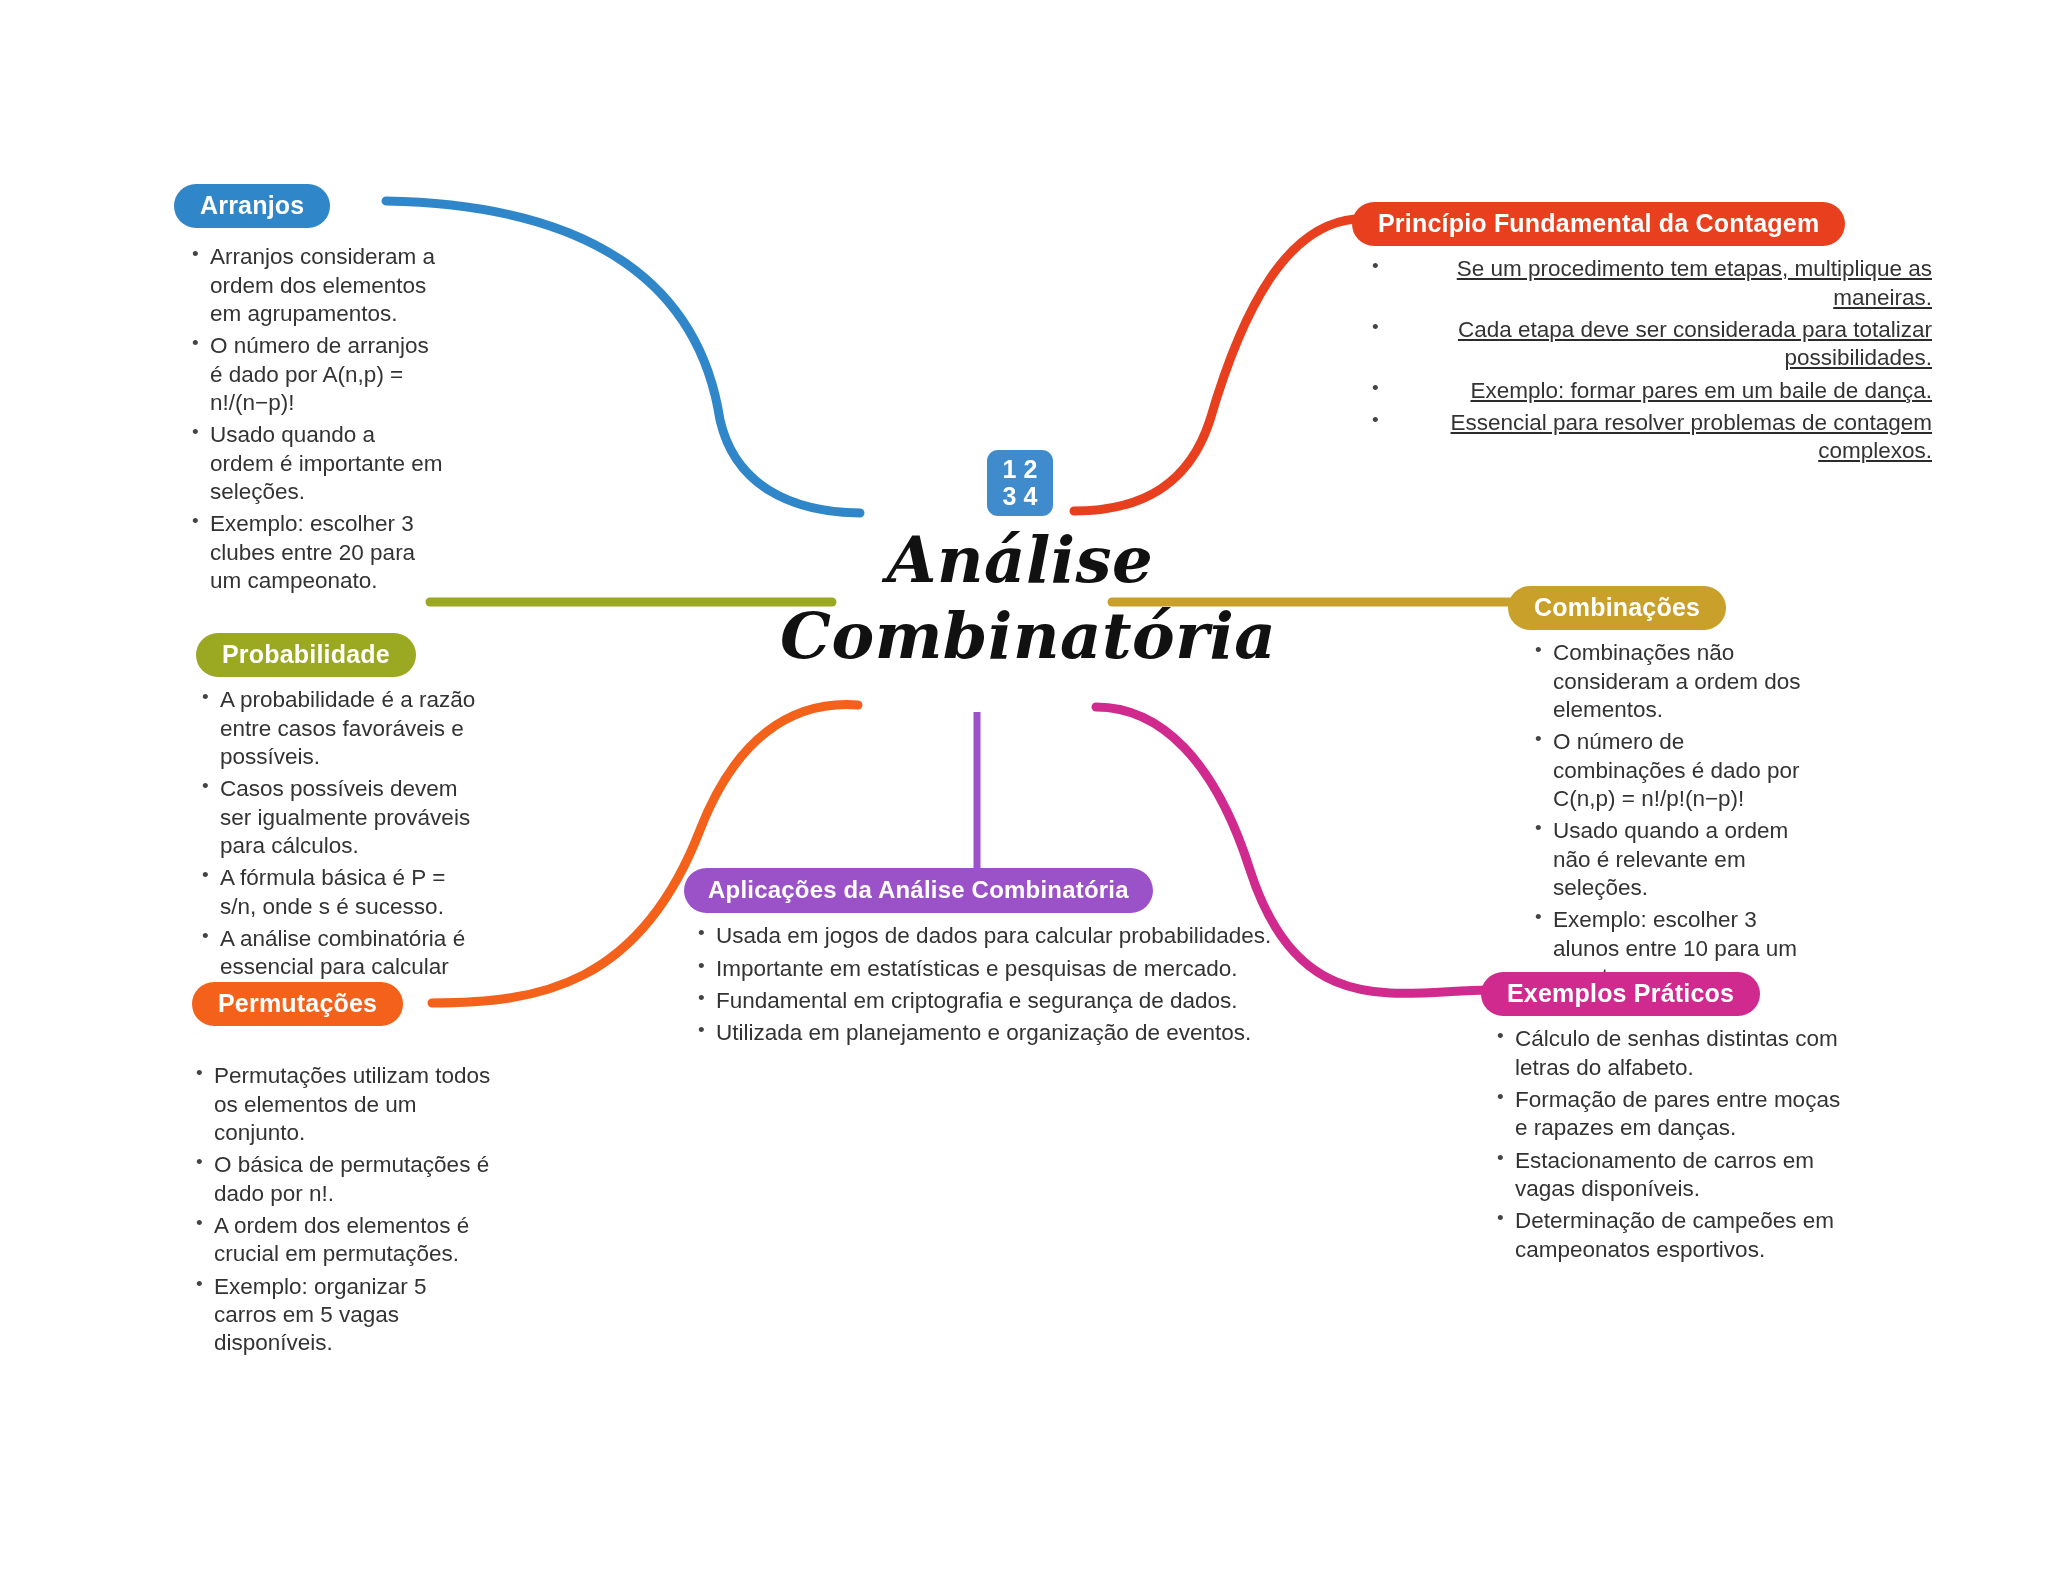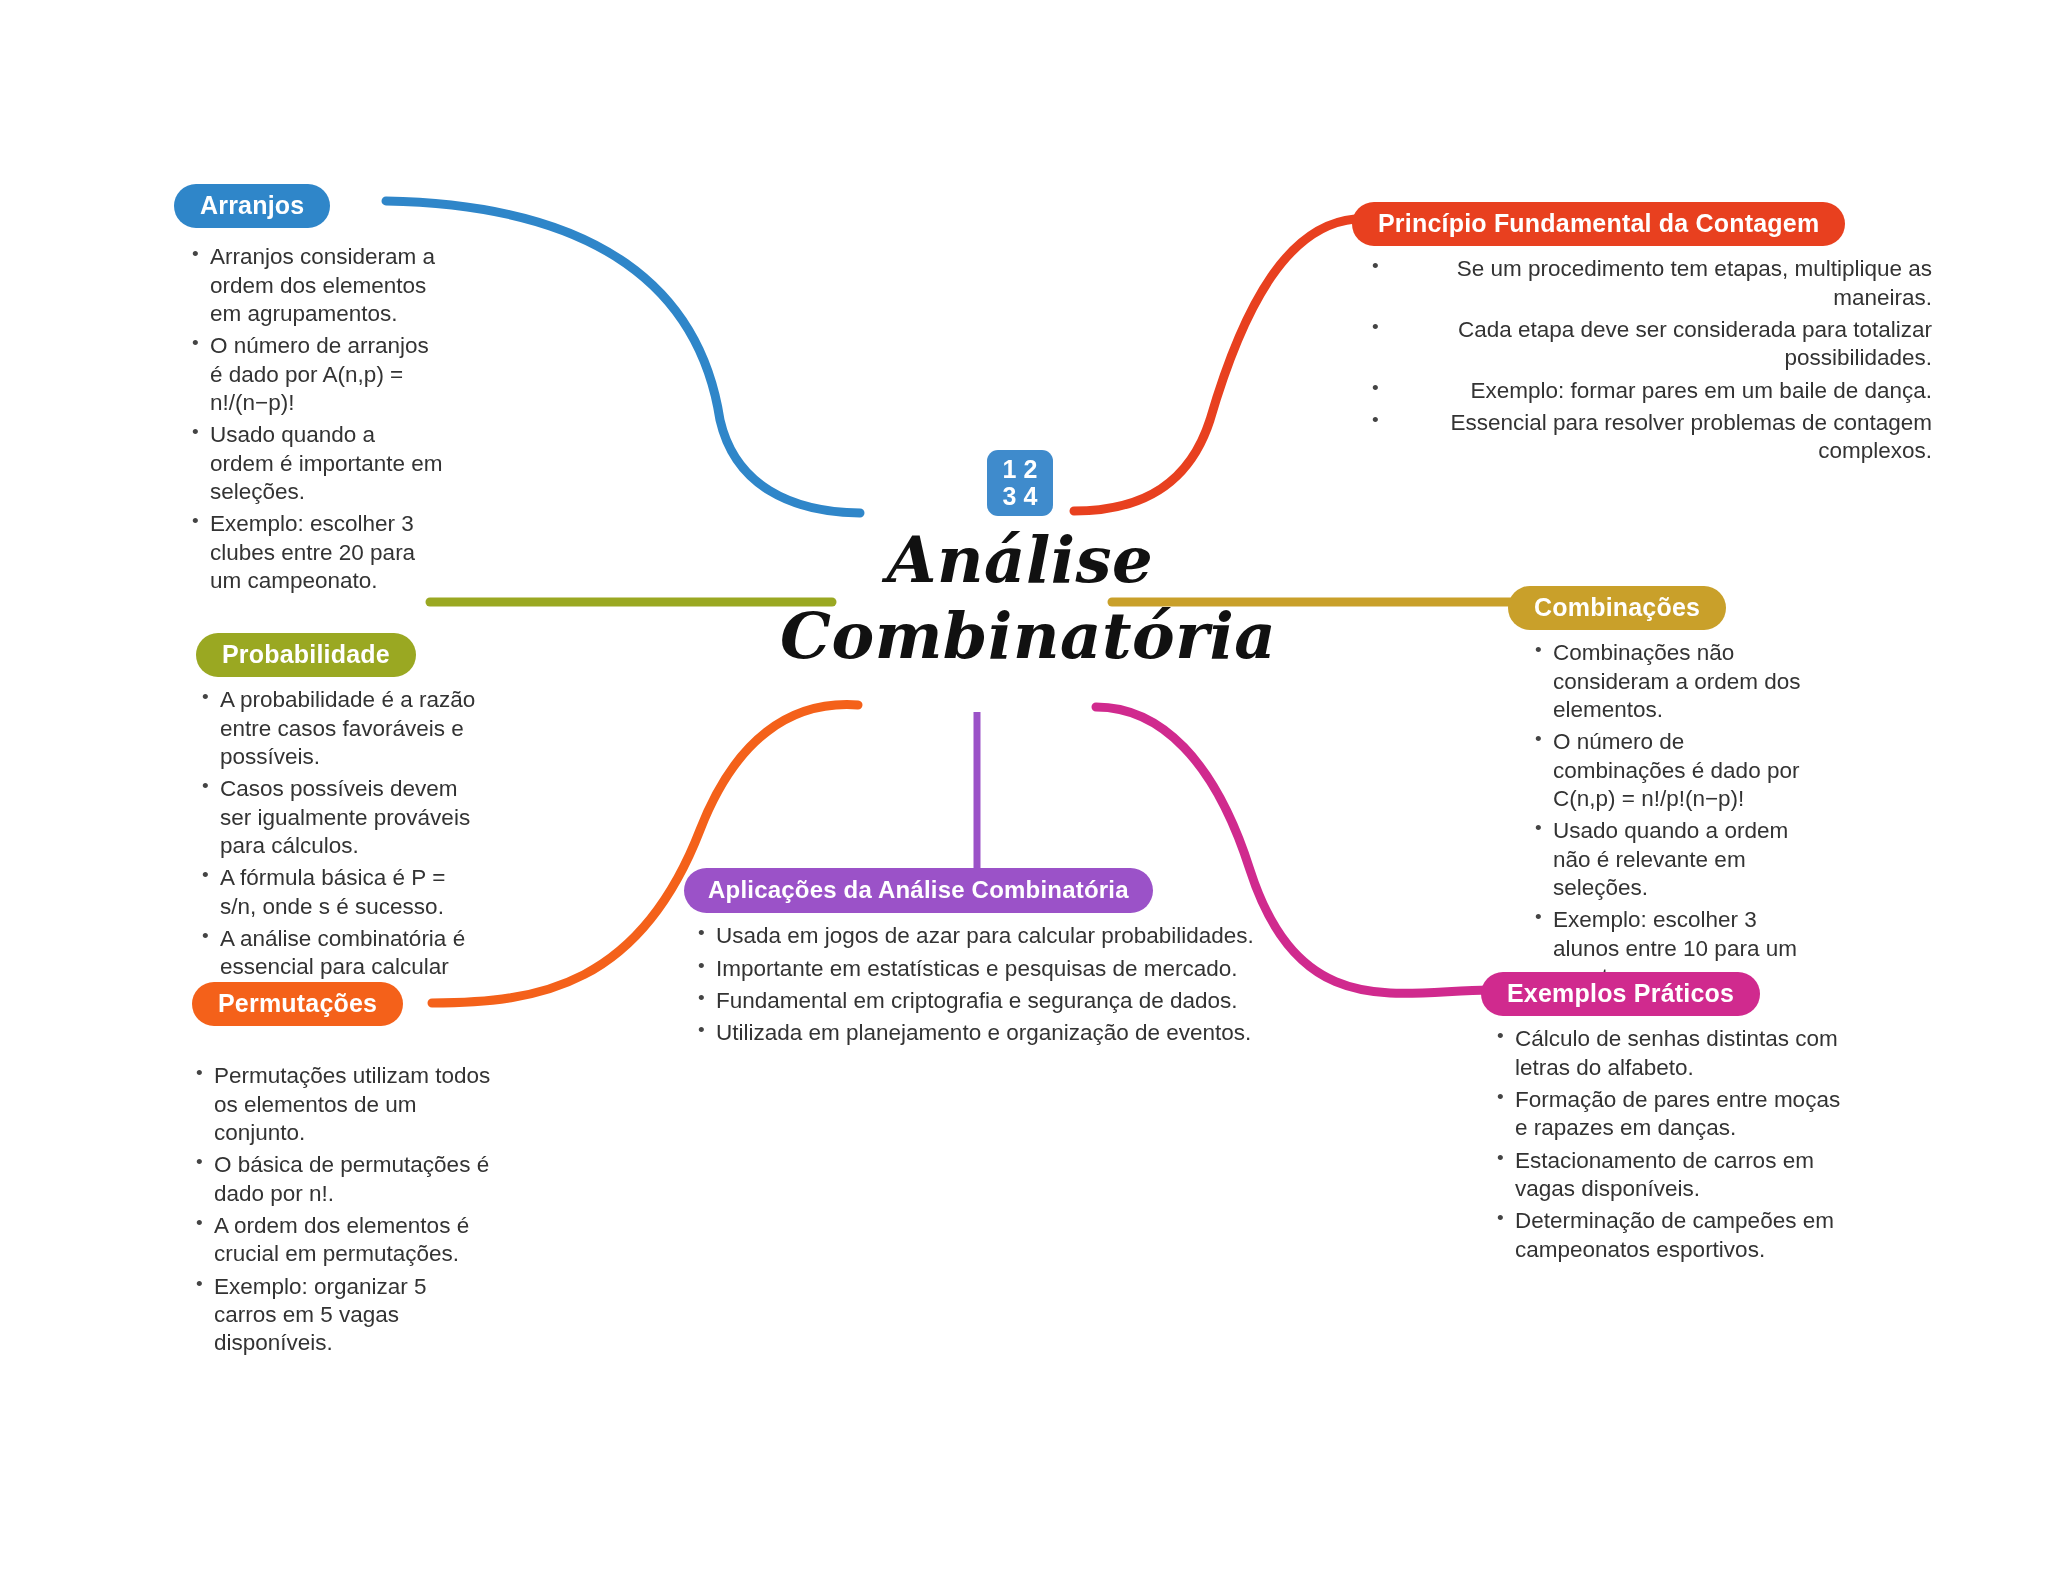--- a/index.html
+++ b/index.html
@@ -102,21 +102,21 @@
     position: absolute;
     left: 2px;
     top: -1px;
     font-size: 19px;
     color: #444444;
   }
 
   
   .b-arranjos   { left: 174px;  top: 184px;  width: 270px; }
   .b-arranjos .bullets { margin-left: 16px; margin-top: 15px; }
-  .b-principio  { left: 1352px; top: 202px;  width: 580px; }
+  .b-principio  { left: 1352px; top: 202px;  width: 580px; text-decoration: underline; }
   .b-principio .bullets { margin-left: 18px; text-align: right; }
   .b-probab     { left: 196px;  top: 586px;  width: 290px; margin-top: 47px; }
   .b-probab .bullets { margin-left: 4px; }
   .b-combin     { left: 1508px; top: 586px;  width: 310px; }
   .b-combin .bullets { margin-left: 25px; }
   .b-permut     { left: 192px;  top: 982px;  width: 300px; }
   .b-permut .bullets { margin-left: 2px; margin-top: 36px; }
   .b-exemplos   { left: 1481px; top: 972px;  width: 360px; }
   .b-exemplos .bullets { margin-left: 14px; }
   .b-aplic      { left: 684px;  top: 868px;  width: 600px; }
@@ -218,20 +218,20 @@
       <li>Cálculo de senhas distintas com letras do alfabeto.</li>
       <li>Formação de pares entre moças e rapazes em danças.</li>
       <li>Estacionamento de carros em vagas disponíveis.</li>
       <li>Determinação de campeões em campeonatos esportivos.</li>
     </ul>
   </div>
 
   <div class="branch b-aplic">
     <div class="pill" style="background:#9b52c8">Aplicações da Análise Combinatória</div>
     <ul class="bullets">
-      <li>Usada em jogos de azar para calcular probabilidades.</li>
+      <li>Usada em jogos de dados para calcular probabilidades.</li>
       <li>Importante em estatísticas e pesquisas de mercado.</li>
       <li>Fundamental em criptografia e segurança de dados.</li>
       <li>Utilizada em planejamento e organização de eventos.</li>
     </ul>
   </div>
 
 </div>
 
 </body></html>

